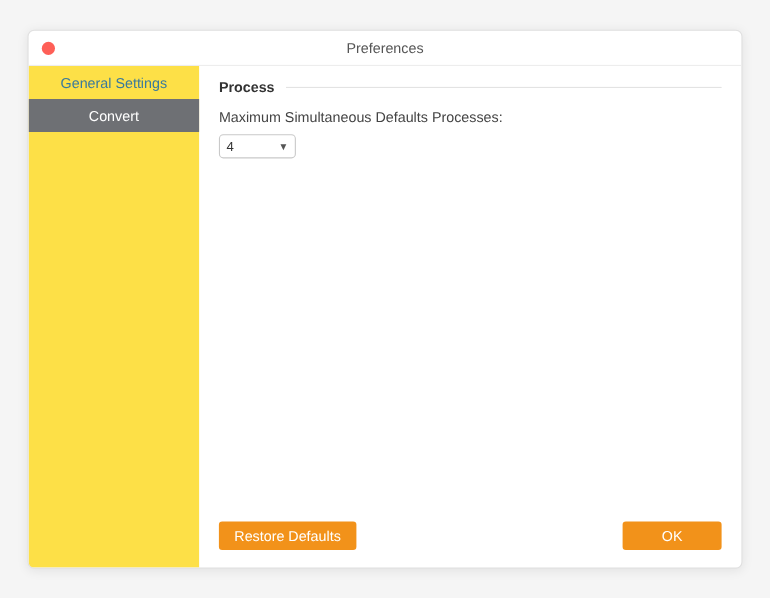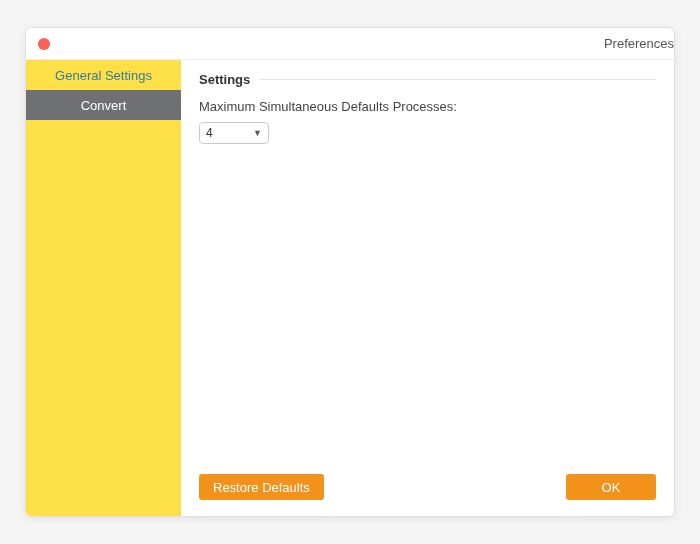--- a/index.html
+++ b/index.html
@@ -37,21 +37,21 @@
     .close-dot {
       width: 12px;
       height: 12px;
       border-radius: 50%;
       background: #fe5f57;
       position: absolute;
       left: 12px;
     }
     .title {
       flex: 1;
-      text-align: right;
+      text-align: center;
       font-size: 13px;
       color: #555;
     }
     .body {
       flex: 1;
       display: flex;
       min-height: 0;
     }
     .sidebar {
       width: 155px;
@@ -167,21 +167,21 @@
     <div class="sidebar">
       <div class="sidebar-item inactive">
         <span>General Settings</span>
       </div>
       <div class="sidebar-item active">
         <span>Convert</span>
       </div>
     </div>
     <div class="main">
       <div class="section-header">
-        <span class="section-title">Settings</span>
+        <span class="section-title">Process</span>
         <div class="section-line"></div>
       </div>
       <div class="field-label">Maximum Simultaneous Defaults Processes:</div>
       <div class="select-wrap">
         <div class="select">
           <span class="select-value">4</span>
           <span class="select-caret">▼</span>
         </div>
       </div>
       <div class="spacer"></div>

